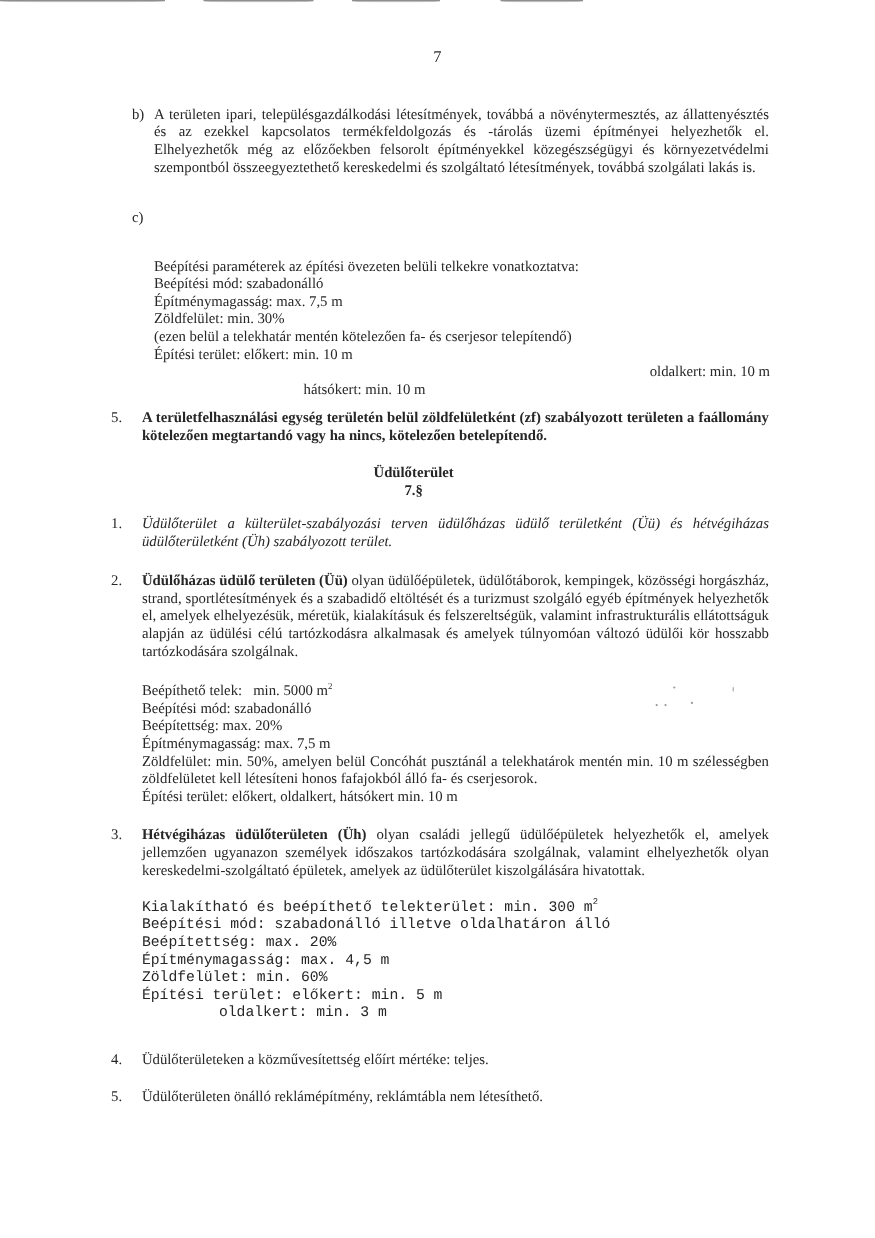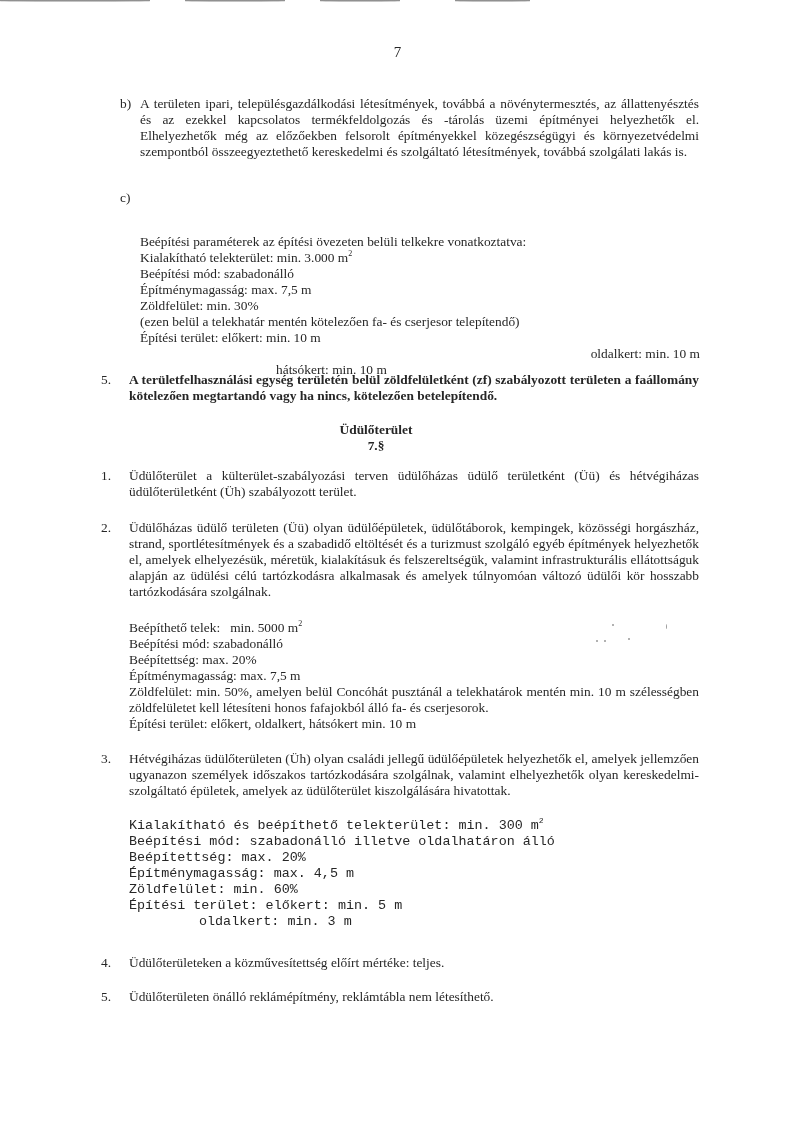--- a/index.html
+++ b/index.html
@@ -7,59 +7,58 @@
          font-family: "Liberation Serif", "DejaVu Serif", serif; color: #262626; font-size: 13.4px; }
   .scan-top { position: absolute; top: 0; left: 0; width: 795px; height: 3px; }
   .scan-top span { position: absolute; top: 0; height: 2px; background: linear-gradient(#777, #ddd); border-radius: 0 0 40% 40%; }
   .page-number { position: absolute; top: 44px; left: 0; width: 795px; text-align: center; font-size: 15px; }
   .blk { position: absolute; line-height: 16px; }
   .j { text-align: justify; text-align-last: left; }
   .num { position: absolute; }
   .line { white-space: nowrap; }
   .center { position: absolute; left: 0; width: 752px; text-align: center; font-weight: bold; }
   sup { font-size: 8px; vertical-align: 6px; line-height: 0; }
-  b { font-weight: normal; }
+  b { font-weight: bold; }
   .speck { position: absolute; width: 2px; height: 2px; background: #999; border-radius: 50%; }
 </style>
 </head>
 <body>
 
 <div class="scan-top">
   <span style="left:0;width:150px;"></span>
   <span style="left:185px;width:100px;"></span>
   <span style="left:320px;width:80px;"></span>
   <span style="left:455px;width:75px;"></span>
 </div>
 
 <div class="page-number">7</div>
 
 <div class="num" style="top:96px;left:120px;">b)</div>
 <div class="blk j" style="top:96px;left:140px;width:559px;">A területen ipari, településgazdálkodási létesítmények, továbbá a növénytermesztés, az állattenyésztés és az ezekkel kapcsolatos termékfeldolgozás és -tárolás üzemi építményei helyezhetők el. Elhelyezhetők még az előzőekben felsorolt építményekkel közegészségügyi és környezetvédelmi szempontból összeegyeztethető kereskedelmi és szolgáltató létesítmények, továbbá szolgálati lakás is.</div>
 
 <div class="num" style="top:190px;left:120px;">c)</div>
 <div class="blk" style="top:190px;left:140px;width:560px;margin-top:44px;">
   <div class="line">Beépítési paraméterek az építési övezeten belüli telkekre vonatkoztatva:</div>
-  <div class="line"><span>Kialakítható telekterület: min. 3.000 m</span><sup>2</sup></div>
   <div class="line">Beépítési mód: szabadonálló</div>
   <div class="line">Építménymagasság: max. 7,5 m</div>
   <div class="line">Zöldfelület: min. 30%</div>
   <div class="line">(ezen belül a telekhatár mentén kötelezően fa- és cserjesor telepítendő)</div>
   <div class="line">Építési terület: előkert: min. 10 m</div>
   <div class="line" style="padding-left:136px;text-align:right;">oldalkert: min. 10 m</div>
   <div class="line" style="padding-left:136px;">hátsókert: min. 10 m</div>
 </div>
 
 <div class="num" style="top:372px;left:101px;">5.</div>
 <div class="blk j" style="top:372px;left:129px;width:570px;font-weight:bold;">A területfelhasználási egység területén belül zöldfelületként (zf) szabályozott területen a faállomány kötelezően megtartandó vagy ha nincs, kötelezően betelepítendő.</div>
 
 <div class="center" style="top:422px;">Üdülőterület</div>
 <div class="center" style="top:438px;">7.§</div>
 
 <div class="num" style="top:468px;left:101px;">1.</div>
-<div class="blk j" style="top:468px;left:129px;width:570px;">Üdülőterület a külterület-szabályozási terven üdülőházas üdülő területként (Üü) és hétvégiházas üdülőterületként (Üh) szabályozott terület.</div>
+<div class="blk j" style="top:468px;left:129px;width:570px;font-style:italic;">Üdülőterület a külterület-szabályozási terven üdülőházas üdülő területként (Üü) és hétvégiházas üdülőterületként (Üh) szabályozott terület.</div>
 
 <div class="num" style="top:520px;left:101px;">2.</div>
 <div class="blk j" style="top:520px;left:129px;width:570px;"><b>Üdülőházas üdülő területen (Üü)</b><span> olyan üdülőépületek, üdülőtáborok, kempingek, közösségi horgászház, strand, sportlétesítmények és a szabadidő eltöltését és a turizmust szolgáló egyéb építmények helyezhetők el, amelyek elhelyezésük, méretük, kialakításuk és felszereltségük, valamint infrastrukturális ellátottságuk alapján az üdülési célú tartózkodásra alkalmasak és amelyek túlnyomóan változó üdülői kör hosszabb tartózkodására szolgálnak.</span></div>
 
 <div class="blk" style="top:620px;left:129px;width:570px;">
   <div class="line" style="white-space:pre;"><span>Beépíthető telek:   min. 5000 m</span><sup>2</sup></div>
   <div class="line">Beépítési mód: szabadonálló</div>
   <div class="line">Beépítettség: max. 20%</div>
   <div class="line">Építménymagasság: max. 7,5 m</div>
   <div class="j">Zöldfelület: min. 50%, amelyen belül Concóhát pusztánál a telekhatárok mentén min. 10 m szélességben zöldfelületet kell létesíteni honos fafajokból álló fa- és cserjesorok.</div>

